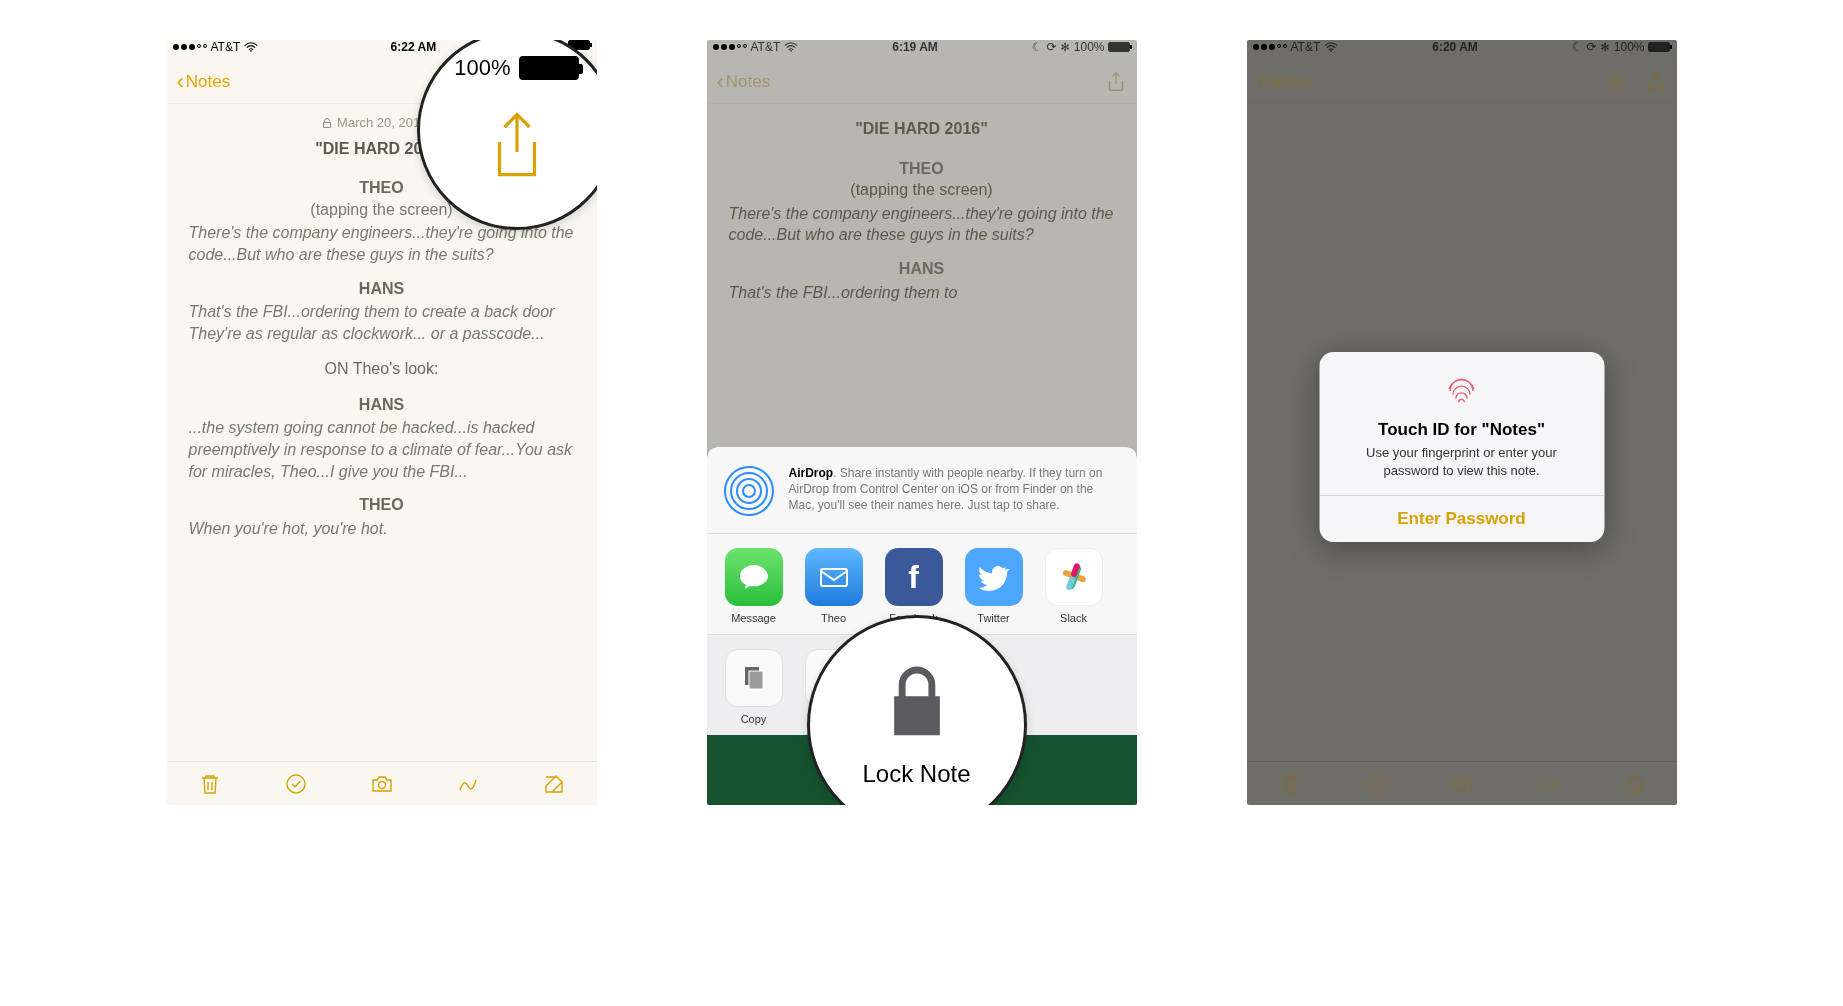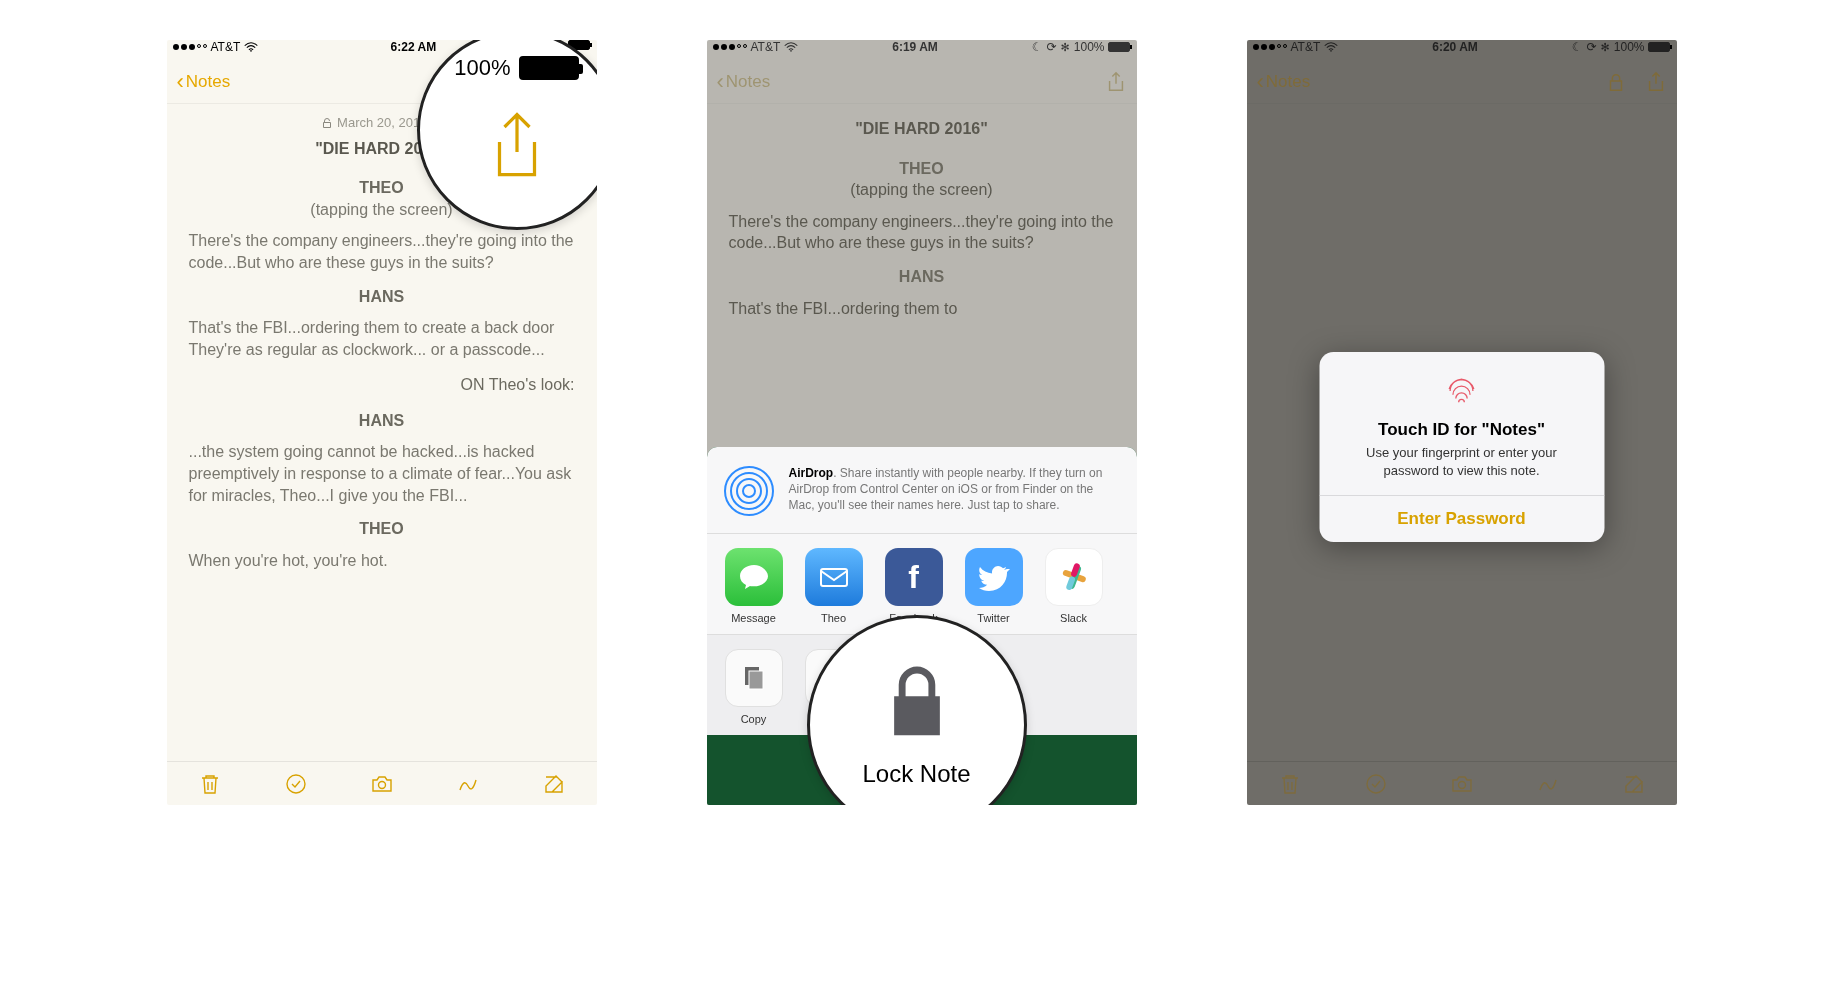--- a/index.html
+++ b/index.html
@@ -63,22 +63,22 @@
   .note-content {
     padding: 10px 22px;
     font-size: 16px;
     color: #7a786f;
     line-height: 1.35;
   }
   .note-date { text-align:center; font-size:13px; color:#9a988e; margin-bottom:6px; display:flex; justify-content:center; align-items:center; gap:4px;}
   .note-title { text-align:center; font-weight:700; color:#5a584f; margin:4px 0 18px; }
   .char { text-align:center; font-weight:700; color:#6b695f; margin-top:12px;}
   .stage { text-align:center; }
-  .para { margin:10px 0; }
-  .left { text-align:right; color:#6b695f; font-weight:500; margin:14px 0;}
+  .para { margin:2px 0;font-style:italic; }
+  .left { text-align:center; color:#6b695f; font-weight:500; margin:14px 0;}
 
   
   .toolbar {
     position:absolute; bottom:0; left:0; right:0; height:44px;
     display:flex; justify-content:space-around; align-items:center;
     border-top:1px solid rgba(0,0,0,0.08);
   }
   .toolbar svg { width:24px; height:24px; }
 
   

